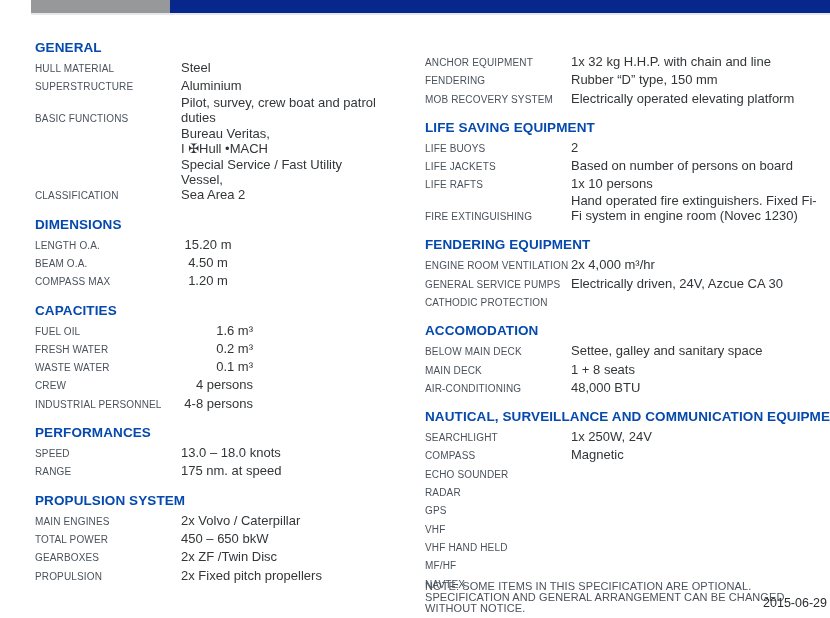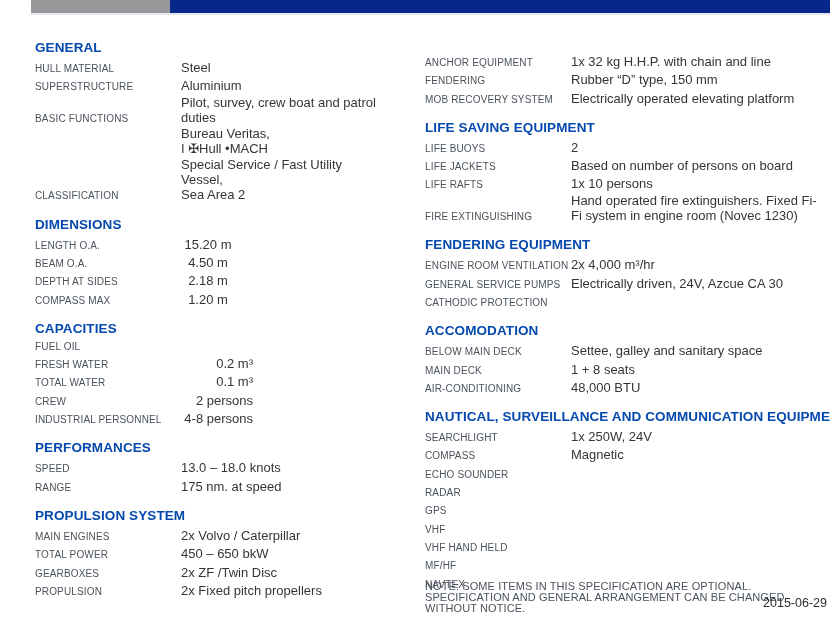--- a/index.html
+++ b/index.html
@@ -88,44 +88,41 @@
       <h3 class="sec-title">DIMENSIONS</h3>
       <div class="row">
         <div class="label">LENGTH O.A.</div>
         <div class="value"><span class="value-text">15.20 m</span></div>
       </div>
       <div class="row">
         <div class="label">BEAM O.A.</div>
         <div class="value"><span class="value-text">4.50 m</span></div>
       </div>
       <div class="row">
-        <div class="label">DEPTH AT SIDES</div>
-        <div class="value"><span class="value-text">2.18 m</span></div>
-      </div>
-      <div class="row">
         <div class="label">COMPASS MAX</div>
         <div class="value"><span class="value-text">1.20 m</span></div>
       </div>
     </section>
     <section class="section">
       <h3 class="sec-title">CAPACITIES</h3>
       <div class="row">
         <div class="label">FUEL OIL</div>
+        <div class="value"><span class="value-text">1.6 m³</span></div>
       </div>
       <div class="row">
         <div class="label">FRESH WATER</div>
         <div class="value"><span class="value-text">0.2 m³</span></div>
       </div>
       <div class="row">
-        <div class="label">TOTAL WATER</div>
+        <div class="label">WASTE WATER</div>
         <div class="value"><span class="value-text">0.1 m³</span></div>
       </div>
       <div class="row">
         <div class="label">CREW</div>
-        <div class="value"><span class="value-text">2 persons</span></div>
+        <div class="value"><span class="value-text">4 persons</span></div>
       </div>
       <div class="row">
         <div class="label">INDUSTRIAL PERSONNEL</div>
         <div class="value"><span class="value-text">4-8 persons</span></div>
       </div>
     </section>
     <section class="section">
       <h3 class="sec-title">PERFORMANCES</h3>
       <div class="row">
         <div class="label">SPEED</div>

